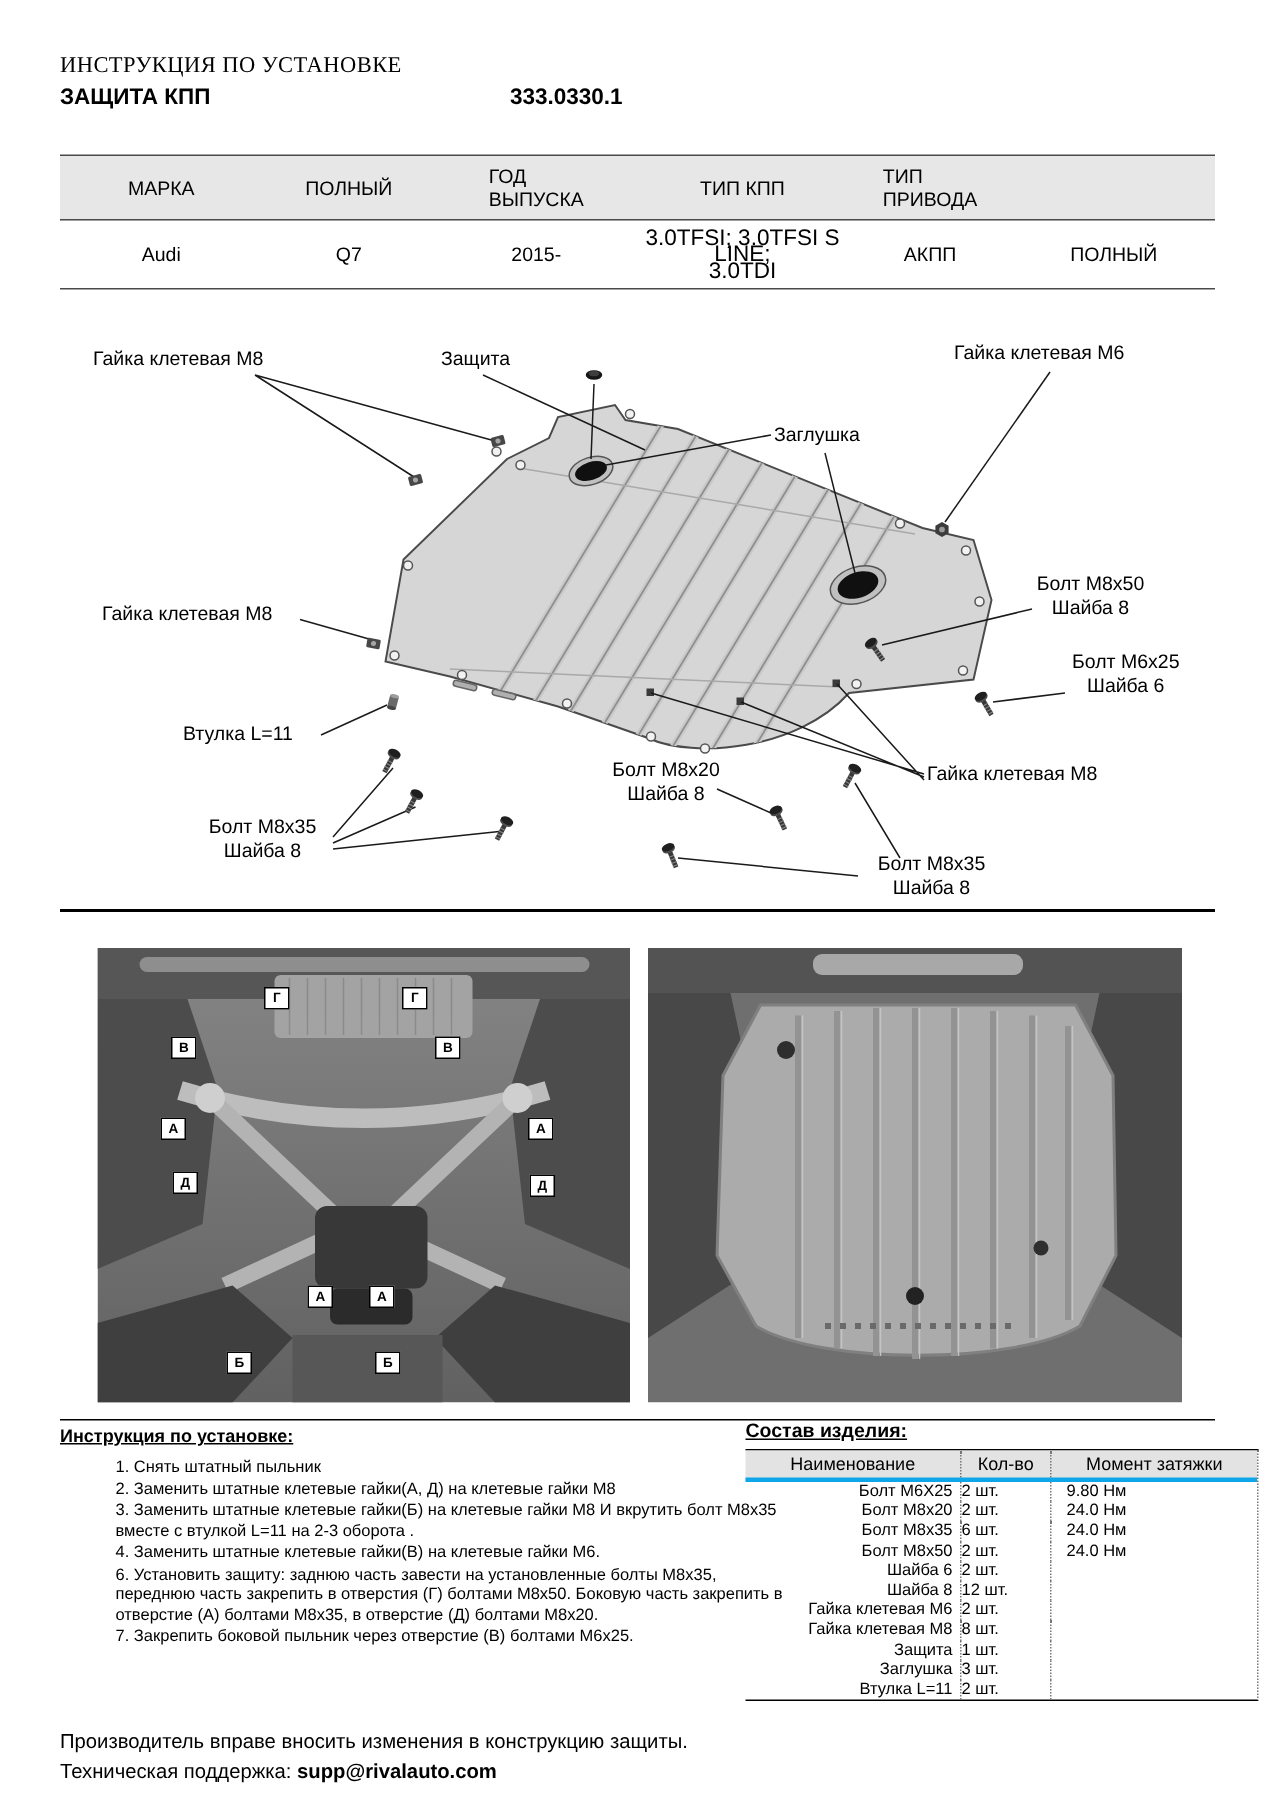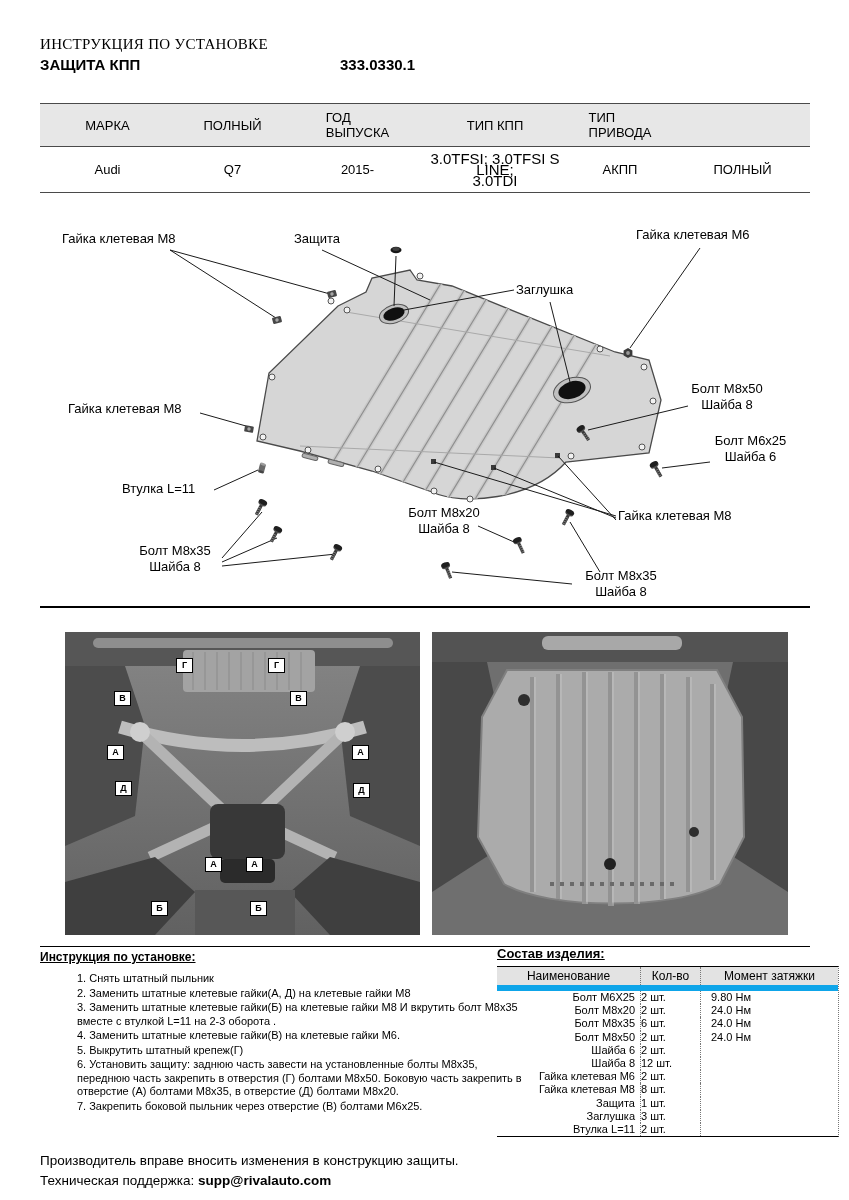--- a/index.html
+++ b/index.html
@@ -30,21 +30,21 @@
           display:flex;align-items:center;justify-content:center;
           font-size:9px;font-weight:bold;line-height:1;z-index:5;}
   
   .section-title{position:absolute;font-weight:bold;text-decoration:underline;}
   #instructions-title{left:40px;top:950px;font-size:12px;}
   #steps{position:absolute;left:40px;top:972px;width:448px;font-size:11px;line-height:13.5px;margin-left:37px;}
   #steps div{margin-bottom:1px;}
   #parts-title{left:497px;top:946px;font-size:13px;}
   #ptable{position:absolute;left:497px;top:966px;width:341px;border-top:1px solid #000;border-bottom:1px solid #000;border-right:1px dotted #777;}
   .phead,.prow{display:grid;grid-template-columns:143px 60px 138px;}
-  .phead{background:#e3e3e3;border-bottom:6px solid #0ea5e9;}
+  .phead{background:#e3e3e3;border-bottom:3px solid #0ea5e9;}
   .phead div{font-size:12px;text-align:center;padding:2px 0;}
   .prow div{font-size:11px;line-height:13.2px;}
   .prow .nm{text-align:right;padding-right:5px;}
   .prow .ct{text-align:left;}
   .prow .tq{text-align:left;padding-left:10px;}
   .col-b{border-left:1px dotted #777;}
   
   #footer-line1{position:absolute;left:40px;top:1153px;font-size:13.5px;}
   #footer-line2{position:absolute;left:40px;top:1173px;font-size:13.5px;}
   #footer-line2 b{font-weight:bold;}
@@ -267,21 +267,20 @@
   <span class="marker" style="left:250px;top:901px;">Б</span>
 
   <div class="rule" style="top:946px;height:1px;"></div>
 
   <div class="section-title" id="instructions-title">Инструкция по установке:</div>
   <div id="steps">
     <div>1. Снять штатный пыльник</div>
     <div>2. Заменить штатные клетевые гайки(А, Д) на клетевые гайки М8</div>
     <div>3. Заменить штатные клетевые гайки(Б) на клетевые гайки М8 И вкрутить болт М8х35 вместе с втулкой L=11 на 2-3 оборота .</div>
     <div>4. Заменить штатные клетевые гайки(В) на клетевые гайки М6.</div>
-    <div>5. Выкрутить штатный крепеж(Г)</div>
     <div>6. Установить защиту: заднюю часть завести на установленные болты М8х35, переднюю часть закрепить в отверстия (Г) болтами М8х50. Боковую часть закрепить в отверстие (А) болтами М8х35, в отверстие (Д) болтами М8х20.</div>
     <div>7. Закрепить боковой пыльник через отверстие (В) болтами М6х25.</div>
   </div>
 
   <div class="section-title" id="parts-title">Состав изделия:</div>
   <div id="ptable">
     <div class="phead">
       <div>Наименование</div>
       <div class="col-b">Кол-во</div>
       <div class="col-b">Момент затяжки</div>

